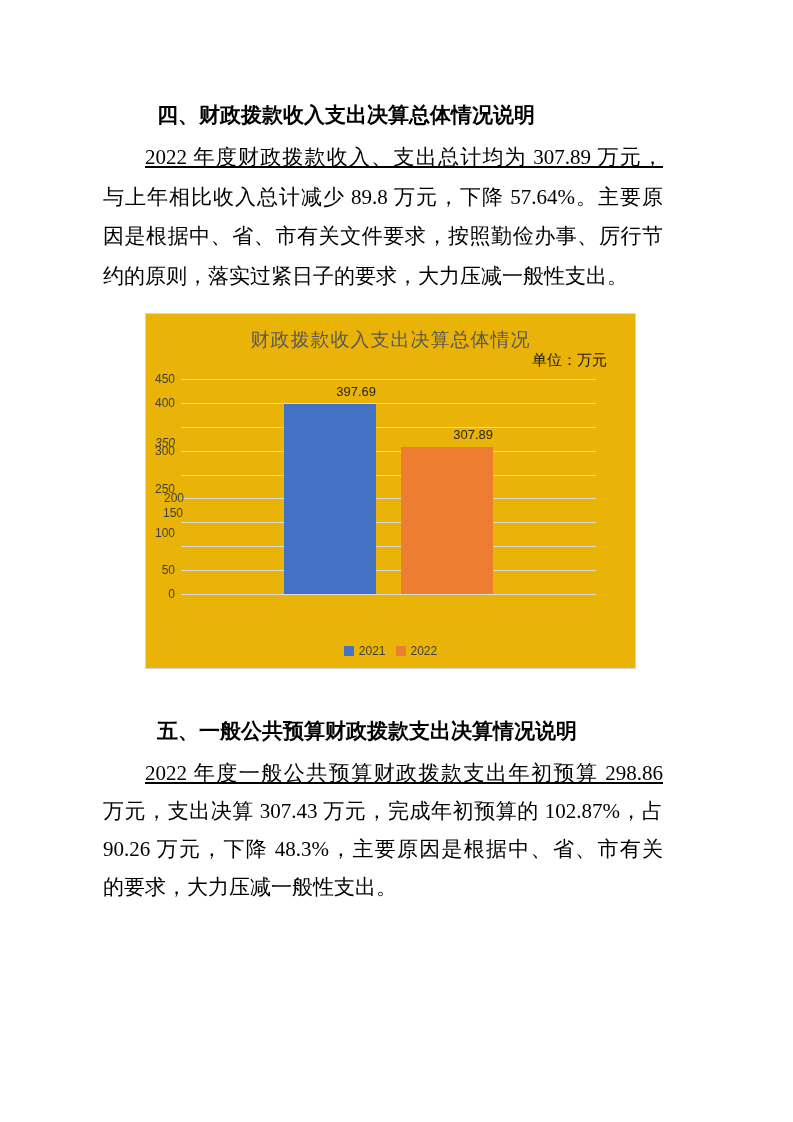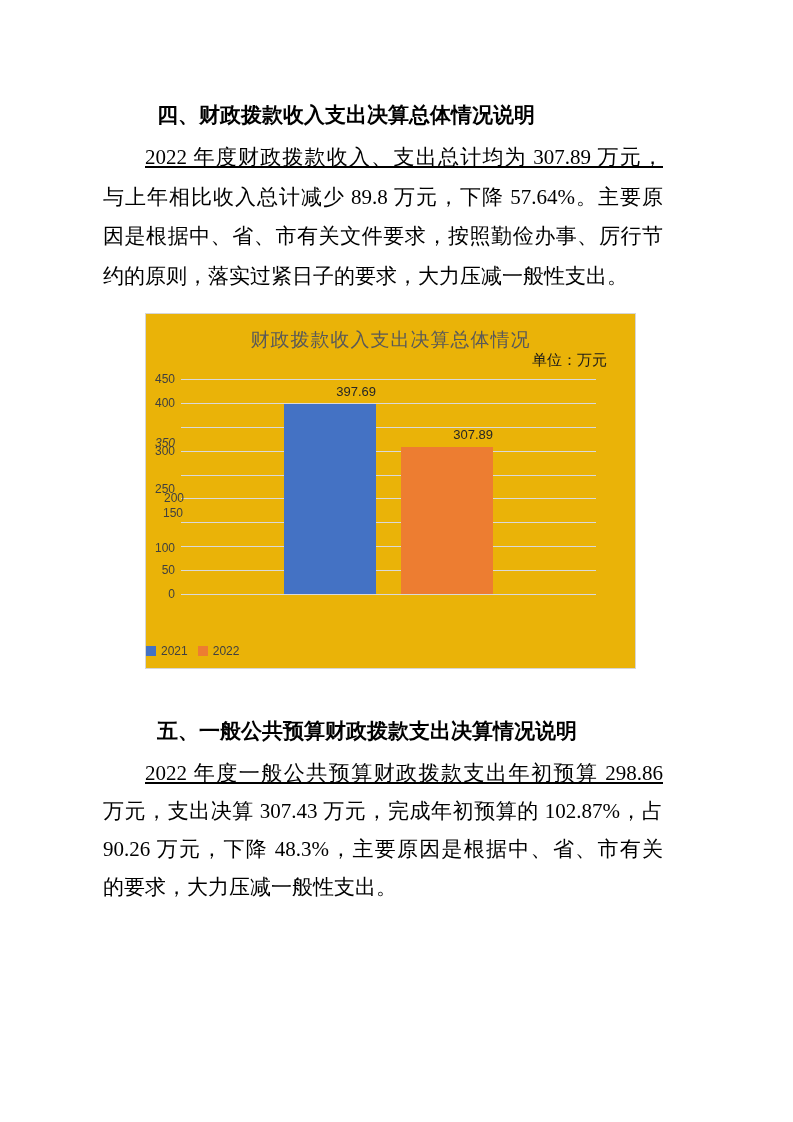--- a/index.html
+++ b/index.html
@@ -107,20 +107,21 @@
     text-align: right;
     font-size: 13px;
     color: #262626;
   }
   .legend {
     position: absolute;
     top: 330px;
     left: 0;
     width: 100%;
     display: flex;
+    justify-content: center;
     gap: 10px;
     align-items: center;
   }
   .legend-item { display: flex; align-items: center; gap: 5px; }
   .legend-swatch { width: 10px; height: 10px; display: inline-block; }
   .legend-label { font-size: 12px; color: #404040; }
 </style>
 </head>
 <body>
 
@@ -138,21 +139,21 @@
   <div class="chart-box">
     <div class="chart-title">财政拨款收入支出决算总体情况</div>
     <div class="chart-unit">单位：万元</div>
     <div class="plot-area">
 
     <div class="gridline" style="top: 215px;"></div>
         <div class="ytick" style="top: 215px; left: -36px; right: auto;">0</div>
         <div class="gridline" style="top: 191.111px;"></div>
         <div class="ytick" style="top: 191.111px; left: -36px; right: auto;">50</div>
         <div class="gridline" style="top: 167.222px;"></div>
-        <div class="ytick" style="top: 169px; left: -36px; right: auto;">100</div>
+        <div class="ytick" style="top: 154px; left: -36px; right: auto;">100</div>
         <div class="gridline" style="top: 143.333px;"></div>
         <div class="ytick" style="top: 134px; left: -36px; right: auto; margin-left: 8px;">150</div>
         <div class="gridline" style="top: 119.444px;"></div>
         <div class="ytick" style="top: 119.444px; left: -36px; right: auto; margin-left: 9px;">200</div>
         <div class="gridline" style="top: 95.5556px;"></div>
         <div class="ytick" style="top: 110px; left: -36px; right: auto;">250</div>
         <div class="gridline" style="top: 71.6667px;"></div>
         <div class="ytick" style="top: 71.6667px; left: -36px; right: auto;">300</div>
         <div class="gridline" style="top: 47.7778px;"></div>
         <div class="ytick" style="top: 64px; left: -36px; right: auto; font-style: italic;">350</div>

